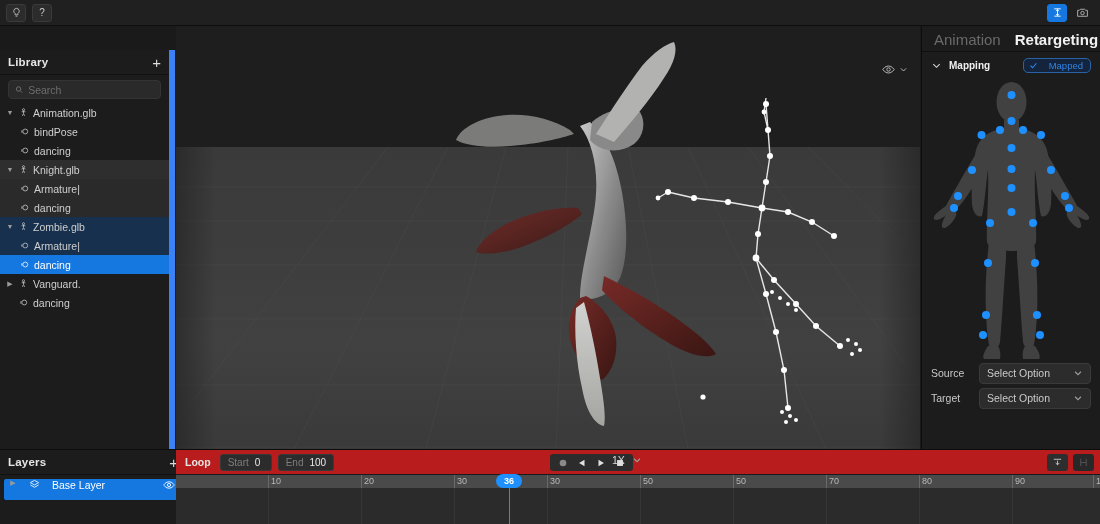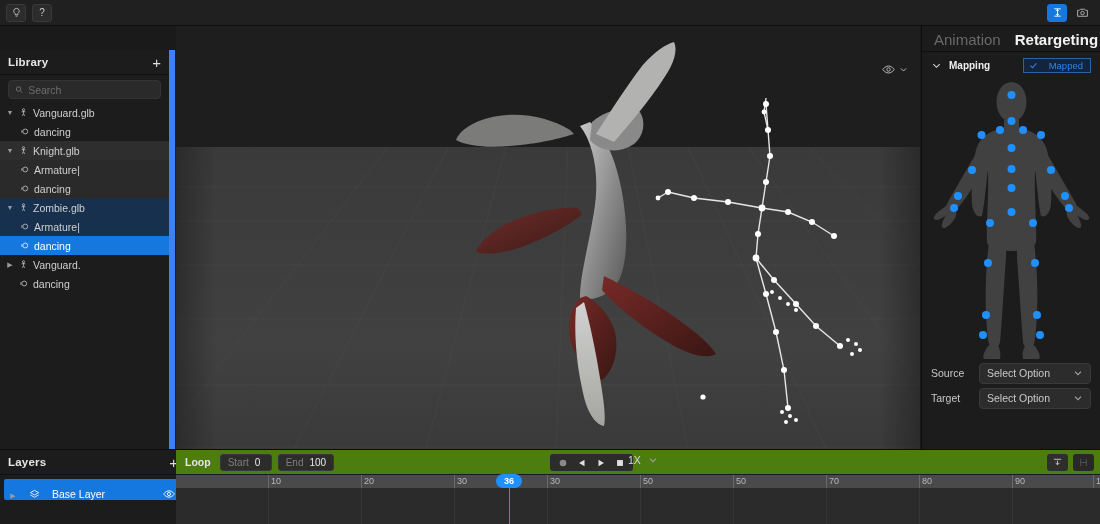--- a/index.html
+++ b/index.html
@@ -114,21 +114,21 @@
   }
   .rtabs { height: 26px; display: flex; align-items: center; gap: 14px; padding: 0 12px;
            border-bottom: 1px solid #101010; }
   .rtab { font-size: 15px; color: #6a6a6a; cursor: pointer; padding-top:2px; }
   .rtab.active { color: #f2f2f2; font-weight: bold; }
   .map-head { height: 26px; display: flex; align-items: center; padding: 0 9px; gap: 7px; }
   .map-head .lbl { font-size: 10px; font-weight: bold; color: #efefef; }
   .mapped-badge {
     margin-left: auto; display: flex; align-items: center; gap: 11px;
     background: #13243c; border: 1px solid #2a63a5; color: #2f85e8;
-    border-radius: 0; height: 15px; padding: 0 7px 0 5px; font-size: 9.5px;
+    border-radius: 5px; height: 15px; padding: 0 7px 0 5px; font-size: 9.5px;
   }
   .bodyfig { position: relative; width: 179px; height: 282px; }
   .rfield { display: flex; align-items: center; padding: 0 9px; height: 24px; margin-top: 1px; }
   .rfield .flbl { width: 48px; font-size: 10.5px; color: #c8c8c8; }
   .selectbox {
     flex: 1; height: 21px; background: #2c2c2c; border: 1px solid #3a3a3a; border-radius: 4px;
     display: flex; align-items: center; padding: 0 7px; font-size: 10.5px; color: #cacaca;
     cursor: pointer;
   }
   .selectbox .chev { margin-left: auto; color: #9e9e9e; font-size: 9px; }
@@ -140,46 +140,46 @@
     margin-top: 27px;
   }
 
   
   .layerspanel {
     position: absolute; left: 0; top: 449px; width: 187px; height: 75px;
     background: #1c1c1c; border-right: 1px solid #0d0d0d; border-top: 1px solid #0d0d0d;
   }
   .layer-row {
     height: 21px; margin: 4px 4px 0 4px; border-radius: 2px;
-    display: flex; align-items: flex-end; gap: 12px; padding: 0 7px 0 5px;
+    display: flex; align-items: flex-start; gap: 12px; padding: 0 7px 0 5px;
     background: #1577e0; color: #fff; font-size: 10.5px; cursor: pointer;
   }
   .layer-row .eye { margin-left: auto; }
 
   
   .timeline {
     position: absolute; left: 176px; top: 449px; width: 924px; height: 75px;
     background: #232323; border-top: 1px solid #0d0d0d;
   }
   .tl-toolbar { height: 24px; display: flex; align-items: center; padding: 0 6px; gap: 6px;
-                background: #4d7c0f; }
+                background: #b91c1c; }
   .loop-lbl { font-size: 10.5px; font-weight: bold; color: #e4e4e4; padding: 0 3px; }
   .numfield {
     height: 17px; min-width: 52px; background: #2c2c2c; border: 1px solid #383838;
     border-radius: 3px; display: flex; align-items: center; gap: 6px; padding: 0 7px;
     font-size: 10px;
   }
   .numfield .nf-lbl { color: #7d7d7d; }
   .numfield .nf-val { color: #e8e8e8; }
   .transport {
     position:absolute; left: 374px; top: 4px;
     height: 17px; background: #2c2c2c; border-radius: 3px;
     display: flex; align-items: center; gap: 9px; padding: 0 8px;
   }
-  .speed { position:absolute; left: 452px; top: 4px; display:flex; align-items:center; gap:7px;
+  .speed { position:absolute; left: 436px; top: 4px; display:flex; align-items:center; gap:7px;
            font-size: 10.5px; color: #dadada; justify-content: space-between; }
   .tl-right { position:absolute; right: 6px; top: 4px; display: flex; gap: 5px; }
   .tl-ibtn { width: 21px; height: 17px; background: #2e2e2e; border-radius: 3px;
              display:flex; align-items:center; justify-content:center; cursor:pointer; }
   .tl-ibtn.dim { background: #282828; }
 
   .ruler { position: absolute; left: 0; top: 24px; width: 924px; height: 14px;
            background: #4a4a4a; border-top: 1px solid #1a1a1a; }
   .ruler .tick { position: absolute; top: 0; height: 14px; border-left: 1px solid #6a6a6a; }
   .ruler .tlabel { position: absolute; top: 1px; font-size: 9px; color: #b9b9b9; transform: translateX(3px); }
@@ -241,23 +241,30 @@
     </div>
 
     <div class="tree">
 
       <div class="row">
         <span class="tw">▼</span>
         <svg class="ic" width="9" height="11" viewBox="0 0 24 24" fill="none" stroke="#cfcfcf" stroke-width="1.9">
           <circle cx="12" cy="4.6" r="2.8"></circle>
             <path d="M12 7.6v7M7 10h10M9 21l3-6 3 6"></path>
         </svg>
-        <span>Vanguard.glb</span>
-      </div>
-
+        <span>Animation.glb</span>
+      </div>
+
+      <div class="row depth1">
+        <svg class="ic" width="9" height="9" viewBox="0 0 24 24" fill="none" stroke="#cfcfcf" stroke-width="2">
+          <circle cx="14" cy="12" r="6.5"></circle>
+            <path d="M5 8.5v7"></path>
+        </svg>
+        <span>bindPose</span>
+      </div>
 
       <div class="row depth1">
         <svg class="ic" width="9" height="9" viewBox="0 0 24 24" fill="none" stroke="#cfcfcf" stroke-width="2">
           <circle cx="14" cy="12" r="6.5"></circle>
             <path d="M5 8.5v7"></path>
         </svg>
         <span>dancing</span>
       </div>
 
       <div class="row hl-grey">

